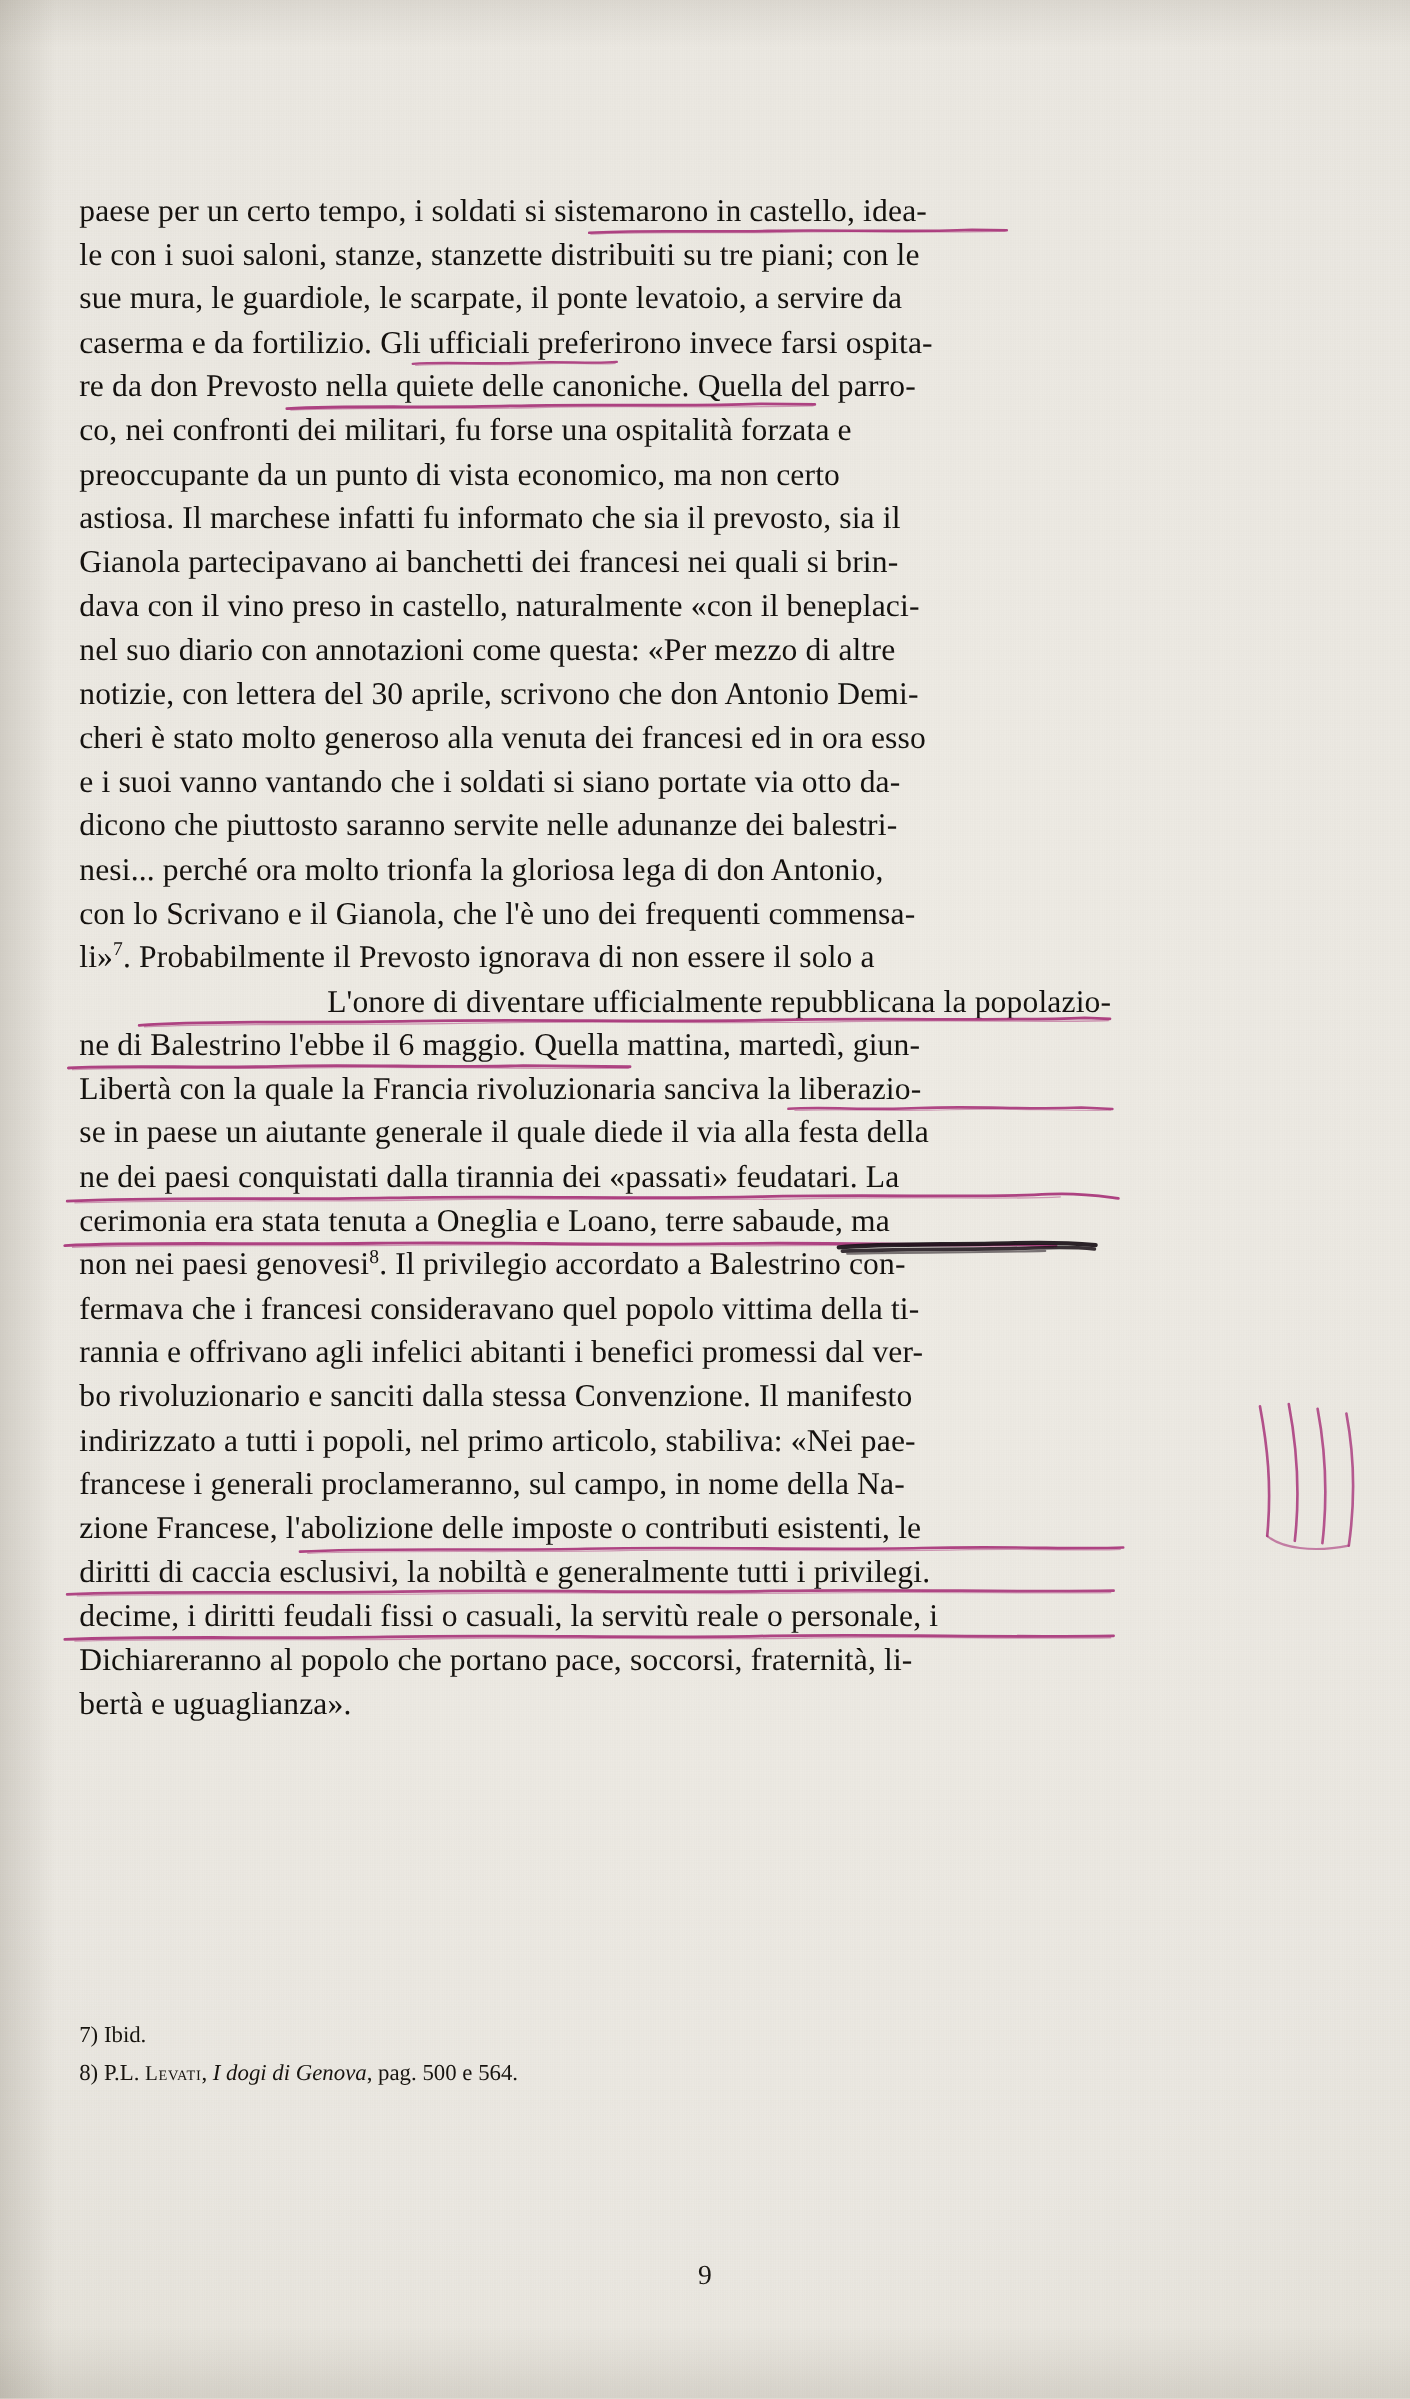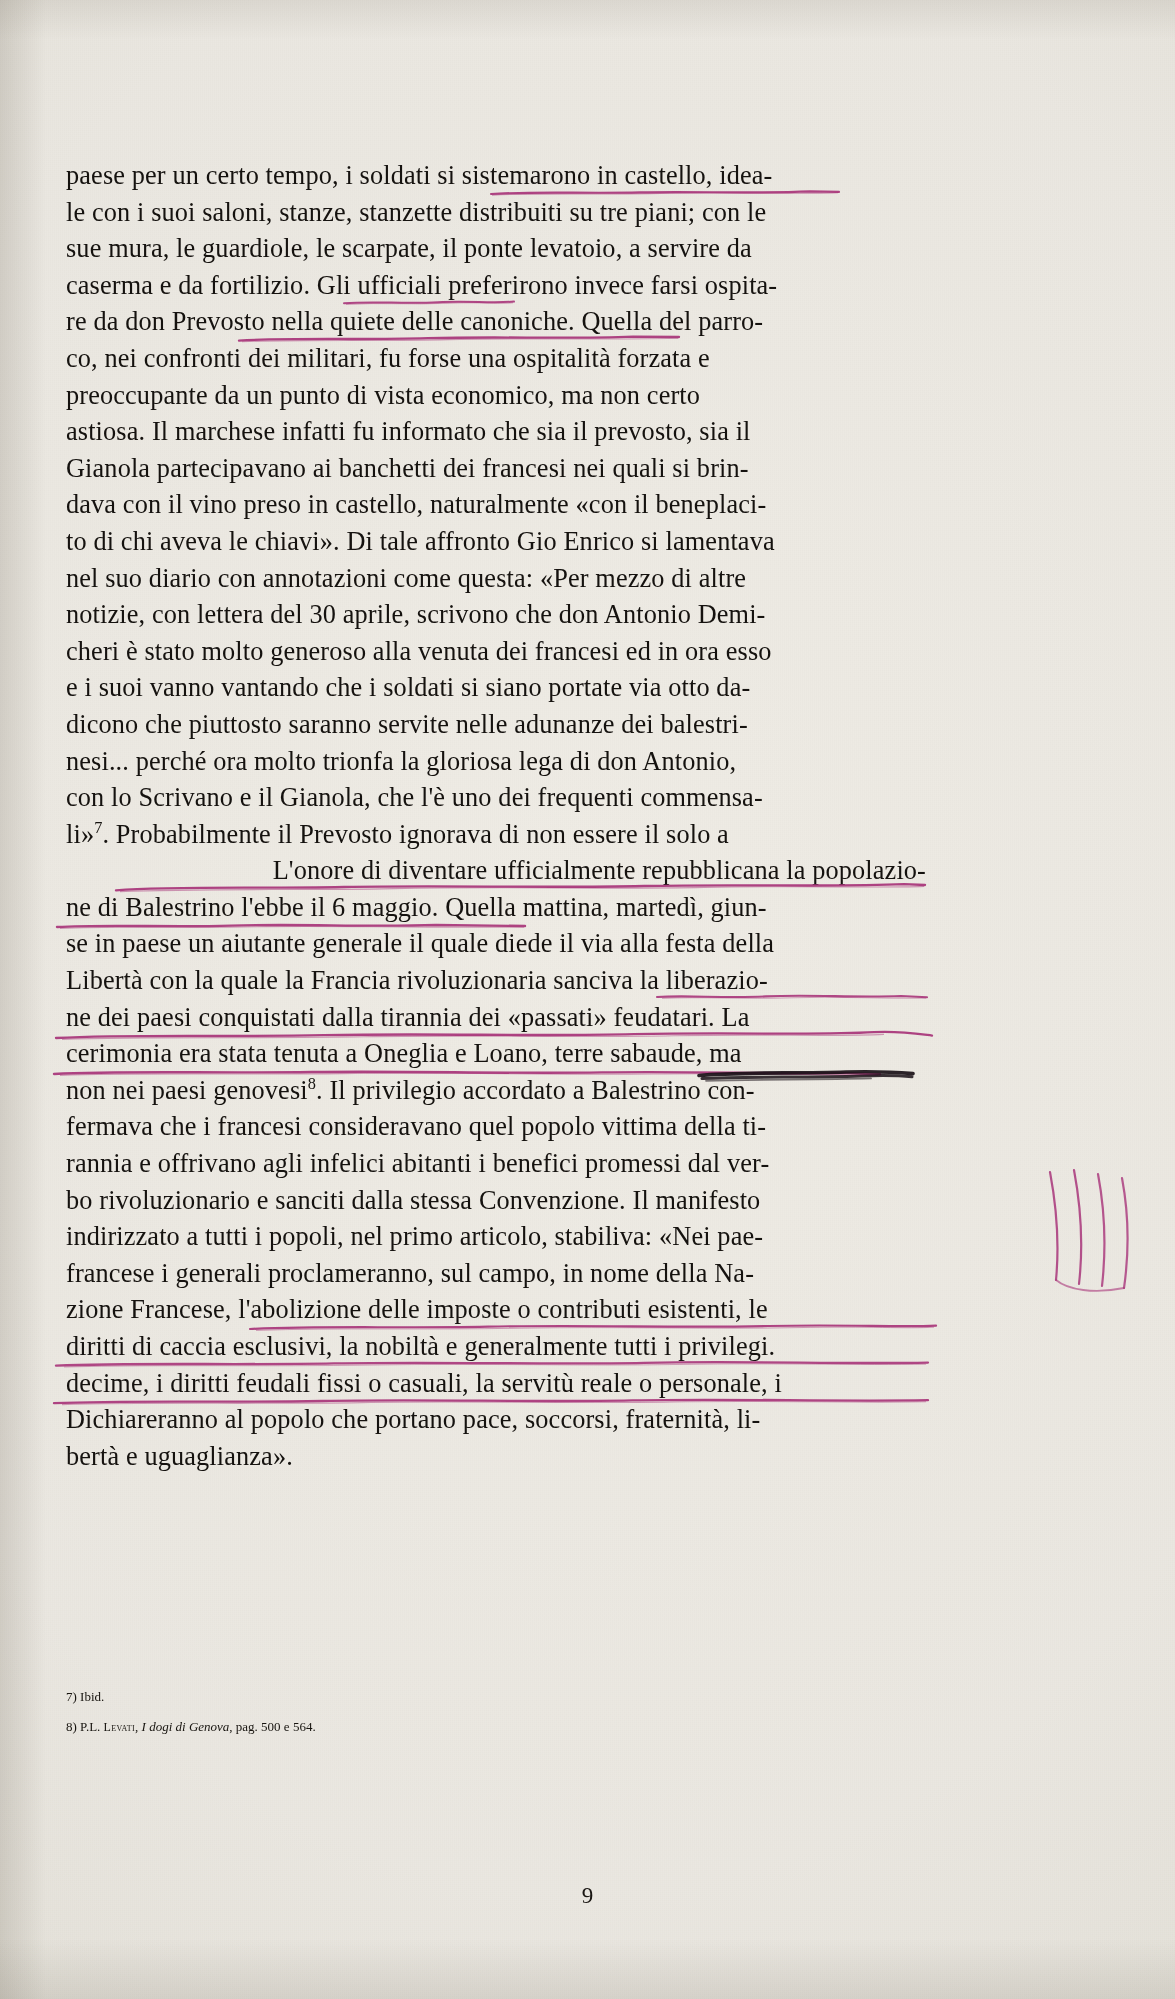--- a/index.html
+++ b/index.html
@@ -76,21 +76,21 @@
     position:absolute;
     pointer-events:none;
     height:10px;
   }
   .mark svg{ display:block; overflow:visible; }
 
   
   #footnotes{
     position:absolute;
     left:66px; top:1682px; width:860px;
-    font-size:13px;
+    font-size:19px;
     line-height:30px;
     color:#17140f;
   }
   #footnotes .fn{ white-space:nowrap; }
   .sc{ font-variant:small-caps; font-size:.92em; letter-spacing:.03em;}
   .it{ font-style:italic; }
 
   #pagenum{
     position:absolute;
     left:0; top:1883px; width:1175px;
@@ -194,25 +194,20 @@
           <span class="w">Gianola partecipavano ai banchetti dei francesi nei quali si brin-</span>
         </div>
       </div>
     <div class="ln">
         <div class="jt">
           <span class="w">dava con il vino preso in castello, naturalmente «con il beneplaci-</span>
         </div>
       </div>
     <div class="ln">
         <div class="jt">
-          <span class="w">to di chi aveva le chiavi». Di tale affronto Gio Enrico si lamentava</span>
-        </div>
-      </div>
-    <div class="ln">
-        <div class="jt">
           <span class="w">nel suo diario con annotazioni come questa: «Per mezzo di altre</span>
         </div>
       </div>
     <div class="ln">
         <div class="jt">
           <span class="w">notizie, con lettera del 30 aprile, scrivono che don Antonio Demi-</span>
         </div>
       </div>
     <div class="ln">
         <div class="jt">
@@ -269,35 +264,35 @@
       <div class="mark" style="left:-10px;top:30px;width:470px;">
         <svg width="470" height="12" viewBox="0 0 470 12">
             <path d="M1,7.0 C50,4.2 110,7.4 175,5.6 C245,3.6 310,7.2 380,5.0 L469,6.0" fill="none" stroke="#a8357a" stroke-width="2.4" stroke-linecap="round" opacity=".92"></path>
             <path d="M4,8.4 C60,5.8 130,8.4 200,6.8 C270,5.2 340,8.0 468,7.2" fill="none" stroke="#a8357a" stroke-width="1.1" opacity=".45"></path>
           </svg>
       </div>
     </div>
 
     <div class="ln">
         <div class="jt">
-          <span class="w">se in paese un aiutante generale il quale diede il via alla festa della</span>
-        </div>
-      </div>
-
-    <div class="ln">
-        <div class="jt">
           <span class="w">Libertà con la quale la Francia rivoluzionaria sanciva la liberazio-</span>
         </div>
       <div class="mark" style="left:590px;top:30px;width:272px;">
         <svg width="272" height="10" viewBox="0 0 272 10">
             <path d="M1,4.0 C30,2.0 70,5.4 110,3.4 C155,1.4 200,4.8 245,3.0 L271,4.2" fill="none" stroke="#a8357a" stroke-width="2.1" stroke-linecap="round" opacity=".9"></path>
             <path d="M6,5.4 C45,3.6 90,6.4 135,4.8 C180,3.2 225,5.8 270,5.2" fill="none" stroke="#a8357a" stroke-width="1.0" opacity=".42"></path>
           </svg>
       </div>
     </div>
+
+    <div class="ln">
+        <div class="jt">
+          <span class="w">se in paese un aiutante generale il quale diede il via alla festa della</span>
+        </div>
+      </div>
 
     <div class="ln">
         <div class="jt">
           <span class="w">ne dei paesi conquistati dalla tirannia dei «passati» feudatari. La</span>
         </div>
       <div class="mark" style="left:-12px;top:29px;width:880px;">
         <svg width="880" height="14" viewBox="0 0 880 14">
             <path d="M2,9.0 C80,5.0 170,8.2 270,6.2 C380,4.0 480,7.6 580,5.2 C680,2.8 760,6.6 820,3.2 C845,1.8 865,5.0 878,6.6" fill="none" stroke="#a8357a" stroke-width="2.3" stroke-linecap="round" opacity=".93"></path>
             <path d="M8,10.4 C100,7.2 200,9.8 310,7.8 C420,5.8 520,9.0 620,6.8 C710,4.8 780,8.0 830,5.4" fill="none" stroke="#a8357a" stroke-width="1.1" opacity=".45"></path>
           </svg>

